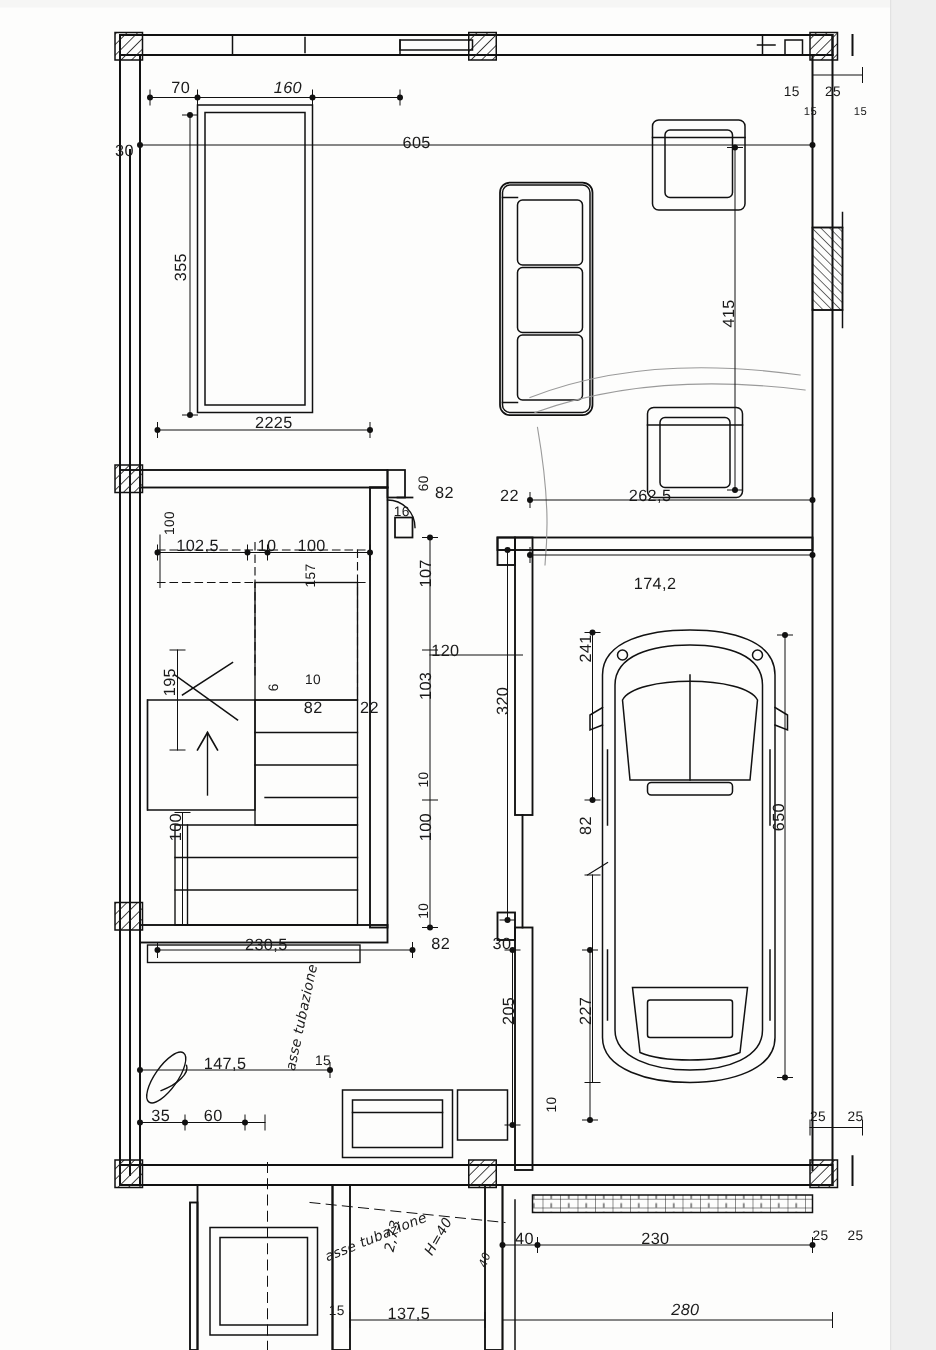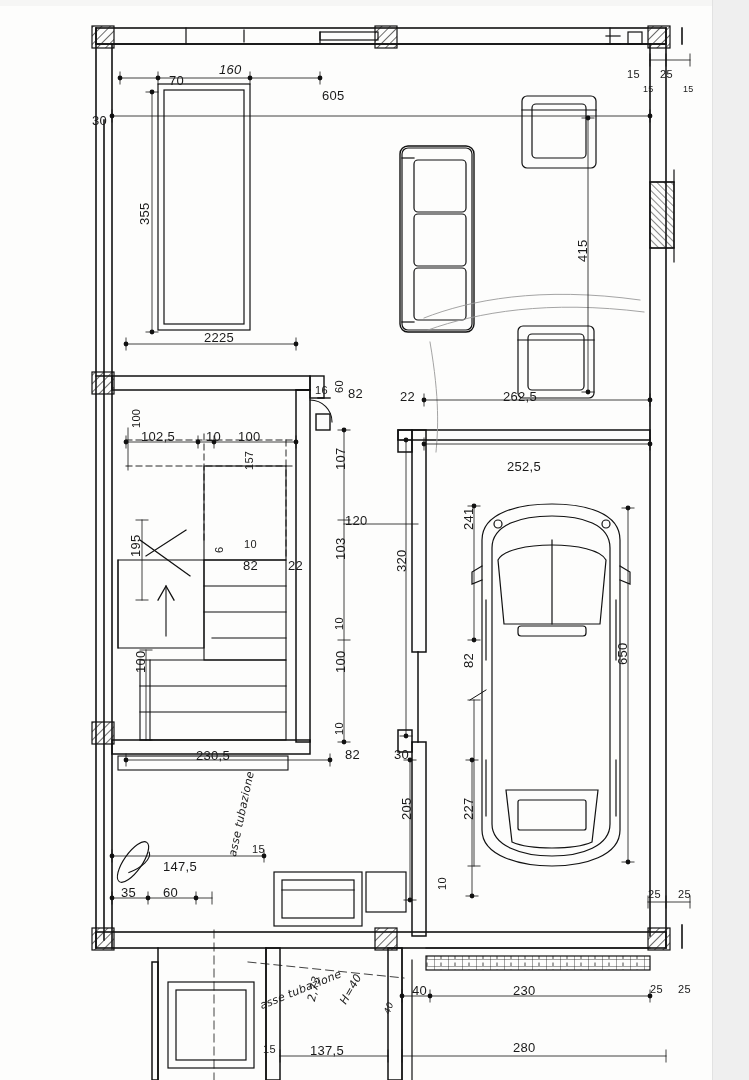--- a/index.html
+++ b/index.html
@@ -457,41 +457,41 @@
         <circle cx="410" cy="760" r="2.4"></circle>
         <circle cx="410" cy="900" r="2.4"></circle>
         <circle cx="472" cy="760" r="2.4"></circle>
         <circle cx="472" cy="896" r="2.4"></circle>
       </g>
 
     </g>
   </svg>
 
   <div id="dim-layer">
-      <div class="dim" style="left: 137px; top: 73px; margin-left: 32px;">70</div>
+      <div class="dim" style="left: 137px; top: 62px;">70</div>
       <div class="dim" style="left: 219px; top: 62px; font-style: italic;">160</div>
-      <div class="dim" style="left: 322px; top: 88px;">605</div>
+      <div class="dim" style="left: 322px; top: 106px;">605</div>
       <div class="dim small" style="left: 627px; top: 68px;">15</div>
       <div class="dim small" style="left: 660px; top: 68px;">25</div>
       <div class="dim tiny" style="left: 643px; top: 84px;">15</div>
       <div class="dim tiny" style="left: 683px; top: 84px;">15</div>
       <div class="dim" style="left: 92px; top: 113px;">30</div>
       <div class="dim vert" style="left: 137px; top: 225px;">355</div>
       <div class="dim" style="left: 192px; top: 330px; margin-left: 12px;">2225</div>
       <div class="dim vert" style="left: 575px; top: 262px;">415</div>
-      <div class="dim small" style="left: 315px; top: 384px;">16</div>
+      <div class="dim small" style="left: 315px; top: 404px;">16</div>
       <div class="dim" style="left: 348px; top: 386px;">82</div>
       <div class="dim small vert" style="left: 333px; top: 393px;">60</div>
       <div class="dim" style="left: 400px; top: 389px;">22</div>
       <div class="dim" style="left: 503px; top: 389px;">262,5</div>
       <div class="dim small vert" style="left: 130px; top: 428px;">100</div>
       <div class="dim" style="left: 141px; top: 429px;">102,5</div>
       <div class="dim" style="left: 206px; top: 429px;">10</div>
       <div class="dim" style="left: 238px; top: 429px;">100</div>
-      <div class="dim" style="left: 507px; top: 459px;">252,5</div>
+      <div class="dim" style="left: 507px; top: 459px;">174,2</div>
       <div class="dim small vert" style="left: 243px; top: 470px;">157</div>
       <div class="dim vert" style="left: 333px; top: 470px;">107</div>
       <div class="dim" style="left: 345px; top: 513px;">120</div>
       <div class="dim vert" style="left: 461px; top: 530px;">241</div>
       <div class="dim vert" style="left: 128px; top: 557px;">195</div>
       <div class="dim small vert" style="left: 213px; top: 553px;">6</div>
       <div class="dim small" style="left: 244px; top: 538px;">10</div>
       <div class="dim" style="left: 243px; top: 558px;">82</div>
       <div class="dim" style="left: 288px; top: 558px;">22</div>
       <div class="dim vert" style="left: 333px; top: 560px;">103</div>
@@ -500,34 +500,34 @@
       <div class="dim vert" style="left: 461px; top: 668px;">82</div>
       <div class="dim small vert" style="left: 333px; top: 630px;">10</div>
       <div class="dim vert" style="left: 133px; top: 673px;">100</div>
       <div class="dim vert" style="left: 333px; top: 673px;">100</div>
       <div class="dim" style="left: 196px; top: 748px;">230,5</div>
       <div class="dim small vert" style="left: 333px; top: 735px;">10</div>
       <div class="dim" style="left: 345px; top: 747px;">82</div>
       <div class="dim" style="left: 394px; top: 747px;">30</div>
       <div class="dim vert" style="left: 399px; top: 820px;">205</div>
       <div class="dim vert" style="left: 461px; top: 820px;">227</div>
-      <div class="dim" style="left: 163px; top: 843px; margin-top: 16px;">147,5</div>
+      <div class="dim" style="left: 163px; top: 843px;">147,5</div>
       <div class="dim small" style="left: 252px; top: 843px;">15</div>
       <div class="dim" style="left: 121px; top: 885px;">35</div>
       <div class="dim" style="left: 163px; top: 885px;">60</div>
       <div class="dim small vert" style="left: 436px; top: 890px;">10</div>
       <div class="dim small" style="left: 648px; top: 888px;">25</div>
       <div class="dim small" style="left: 678px; top: 888px;">25</div>
       <div class="dim" style="left: 412px; top: 983px;">40</div>
       <div class="dim" style="left: 513px; top: 983px; text-align: right;">230</div>
       <div class="dim small" style="left: 650px; top: 983px;">25</div>
       <div class="dim small" style="left: 678px; top: 983px;">25</div>
       <div class="dim small" style="left: 263px; top: 1043px;">15</div>
       <div class="dim" style="left: 310px; top: 1043px;">137,5</div>
-      <div class="dim" style="left: 513px; top: 1040px;">280</div>
+      <div class="dim" style="left: 537px; top: 1040px; font-style: italic;">280</div>
     </div>
   <div id="ann-layer">
       <div class="dim hand small" style="left: 226px; top: 855px; transform-origin: left top; transform: rotate(-78deg);">asse tubazione</div>
       <div class="dim hand small" style="left: 258px; top: 1000px; transform-origin: left top; transform: rotate(-22deg);">asse  tubazione</div>
       <div class="dim hand small" style="left: 305px; top: 1000px; transform-origin: left top; transform: rotate(-78deg);">2,73</div>
       <div class="dim hand small" style="left: 337px; top: 1000px; transform-origin: left top; transform: rotate(-60deg);">H=40</div>
       <div class="dim hand tiny" style="left: 382px; top: 1012px; transform-origin: left top; transform: rotate(-70deg);">40</div>
     </div>
 
   <div class="scan-edge-top"></div>

